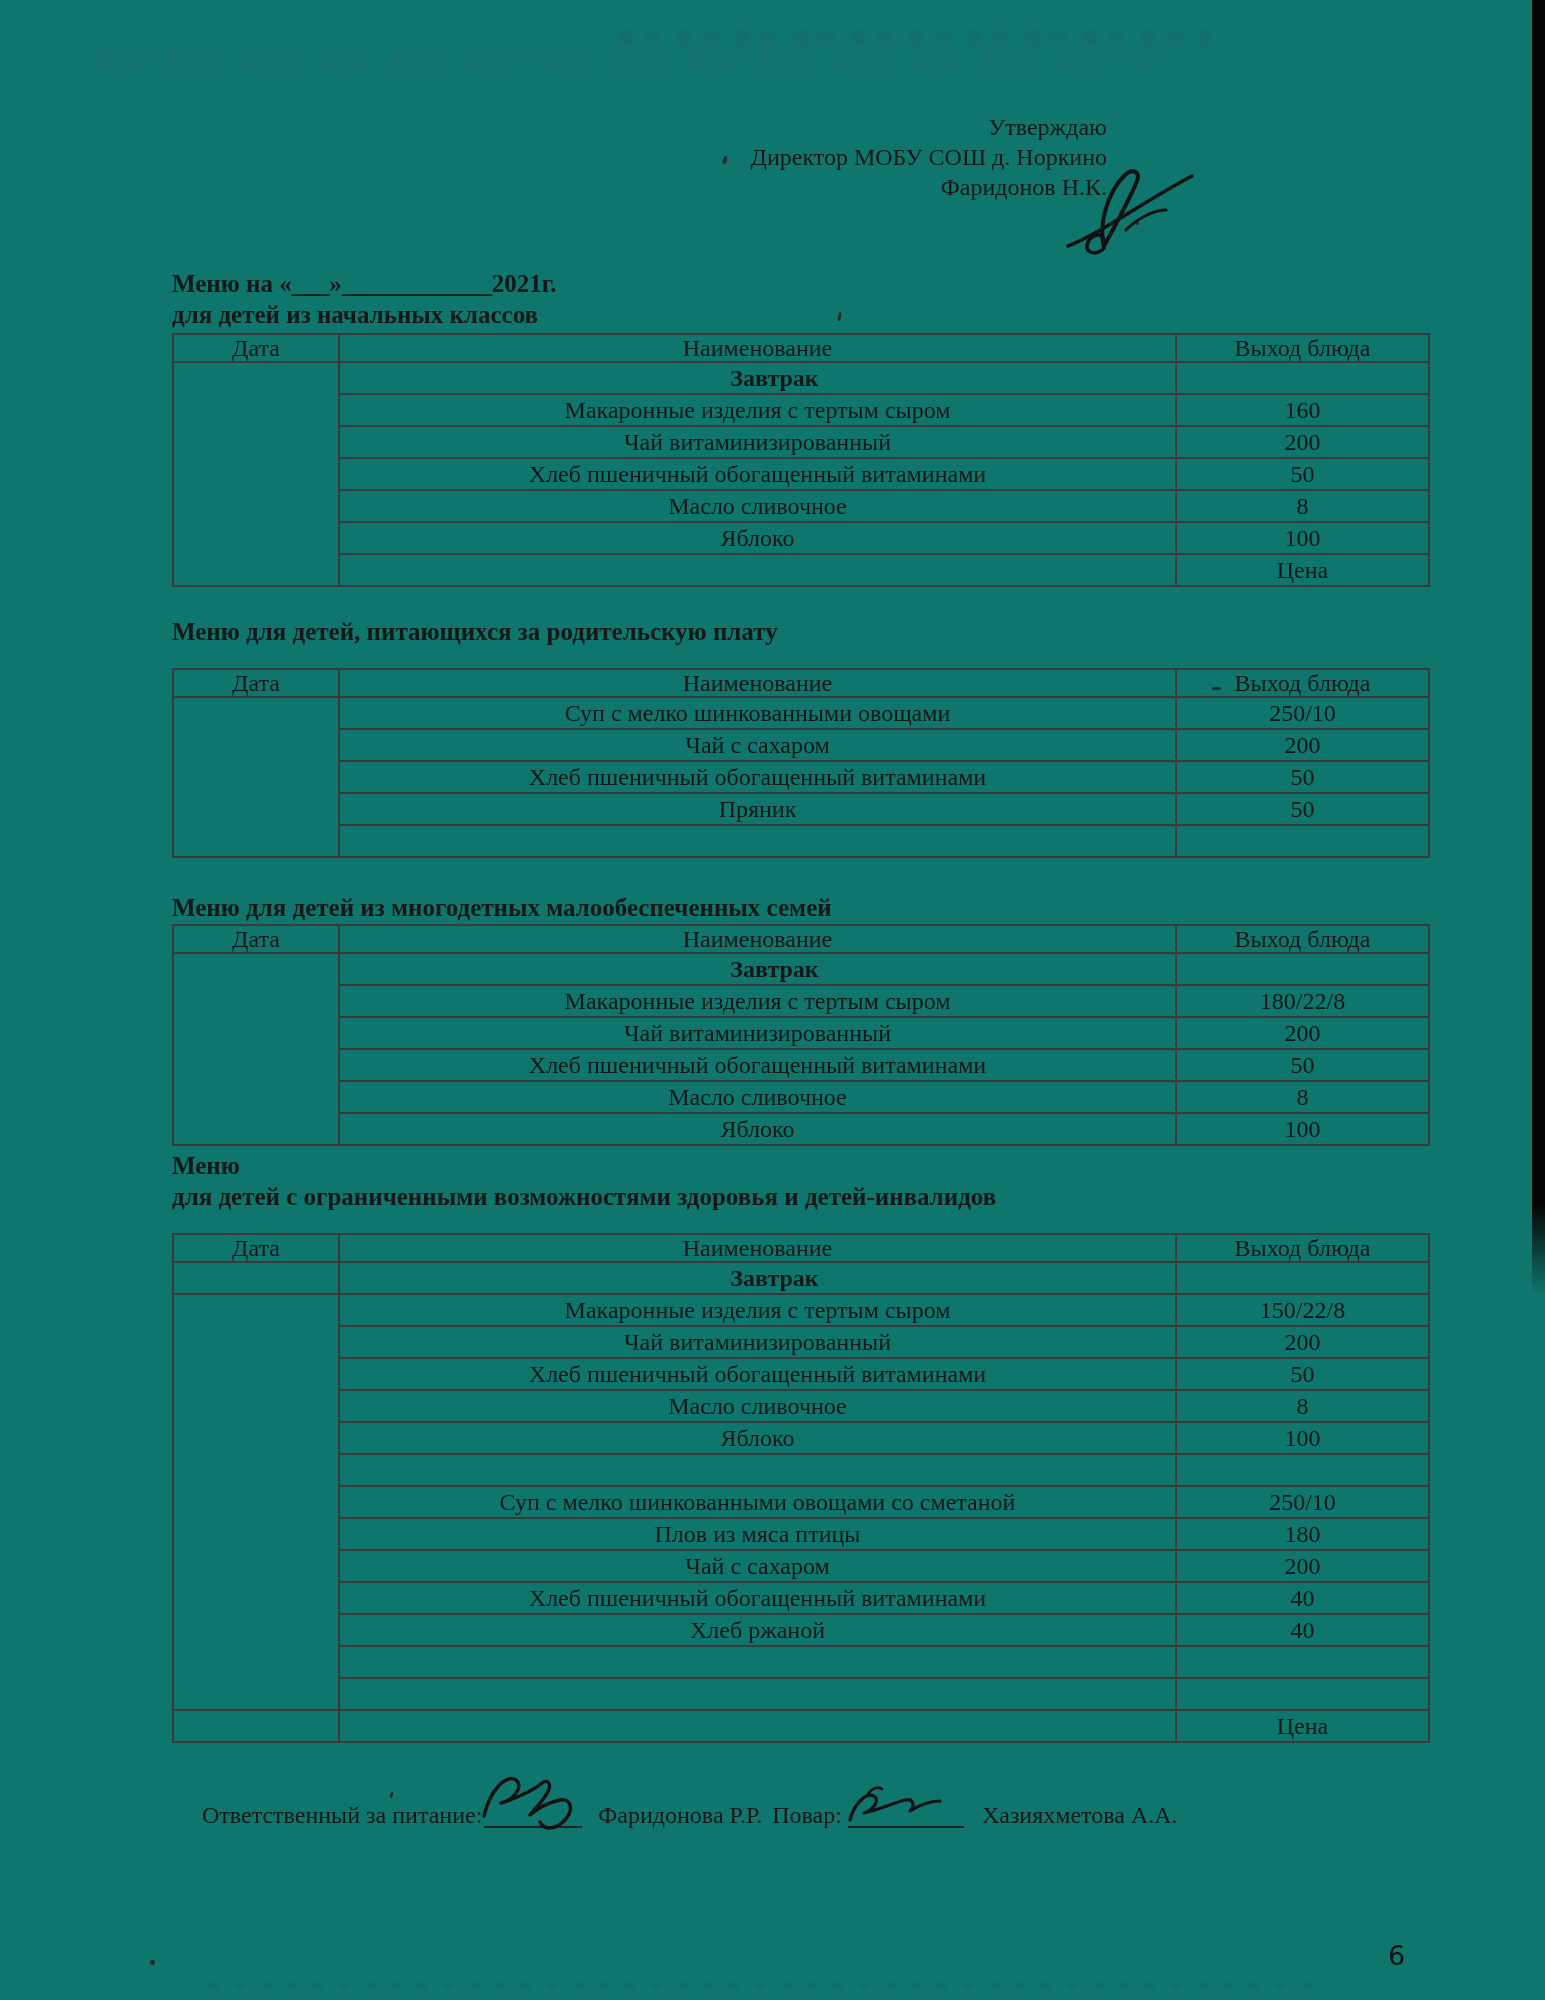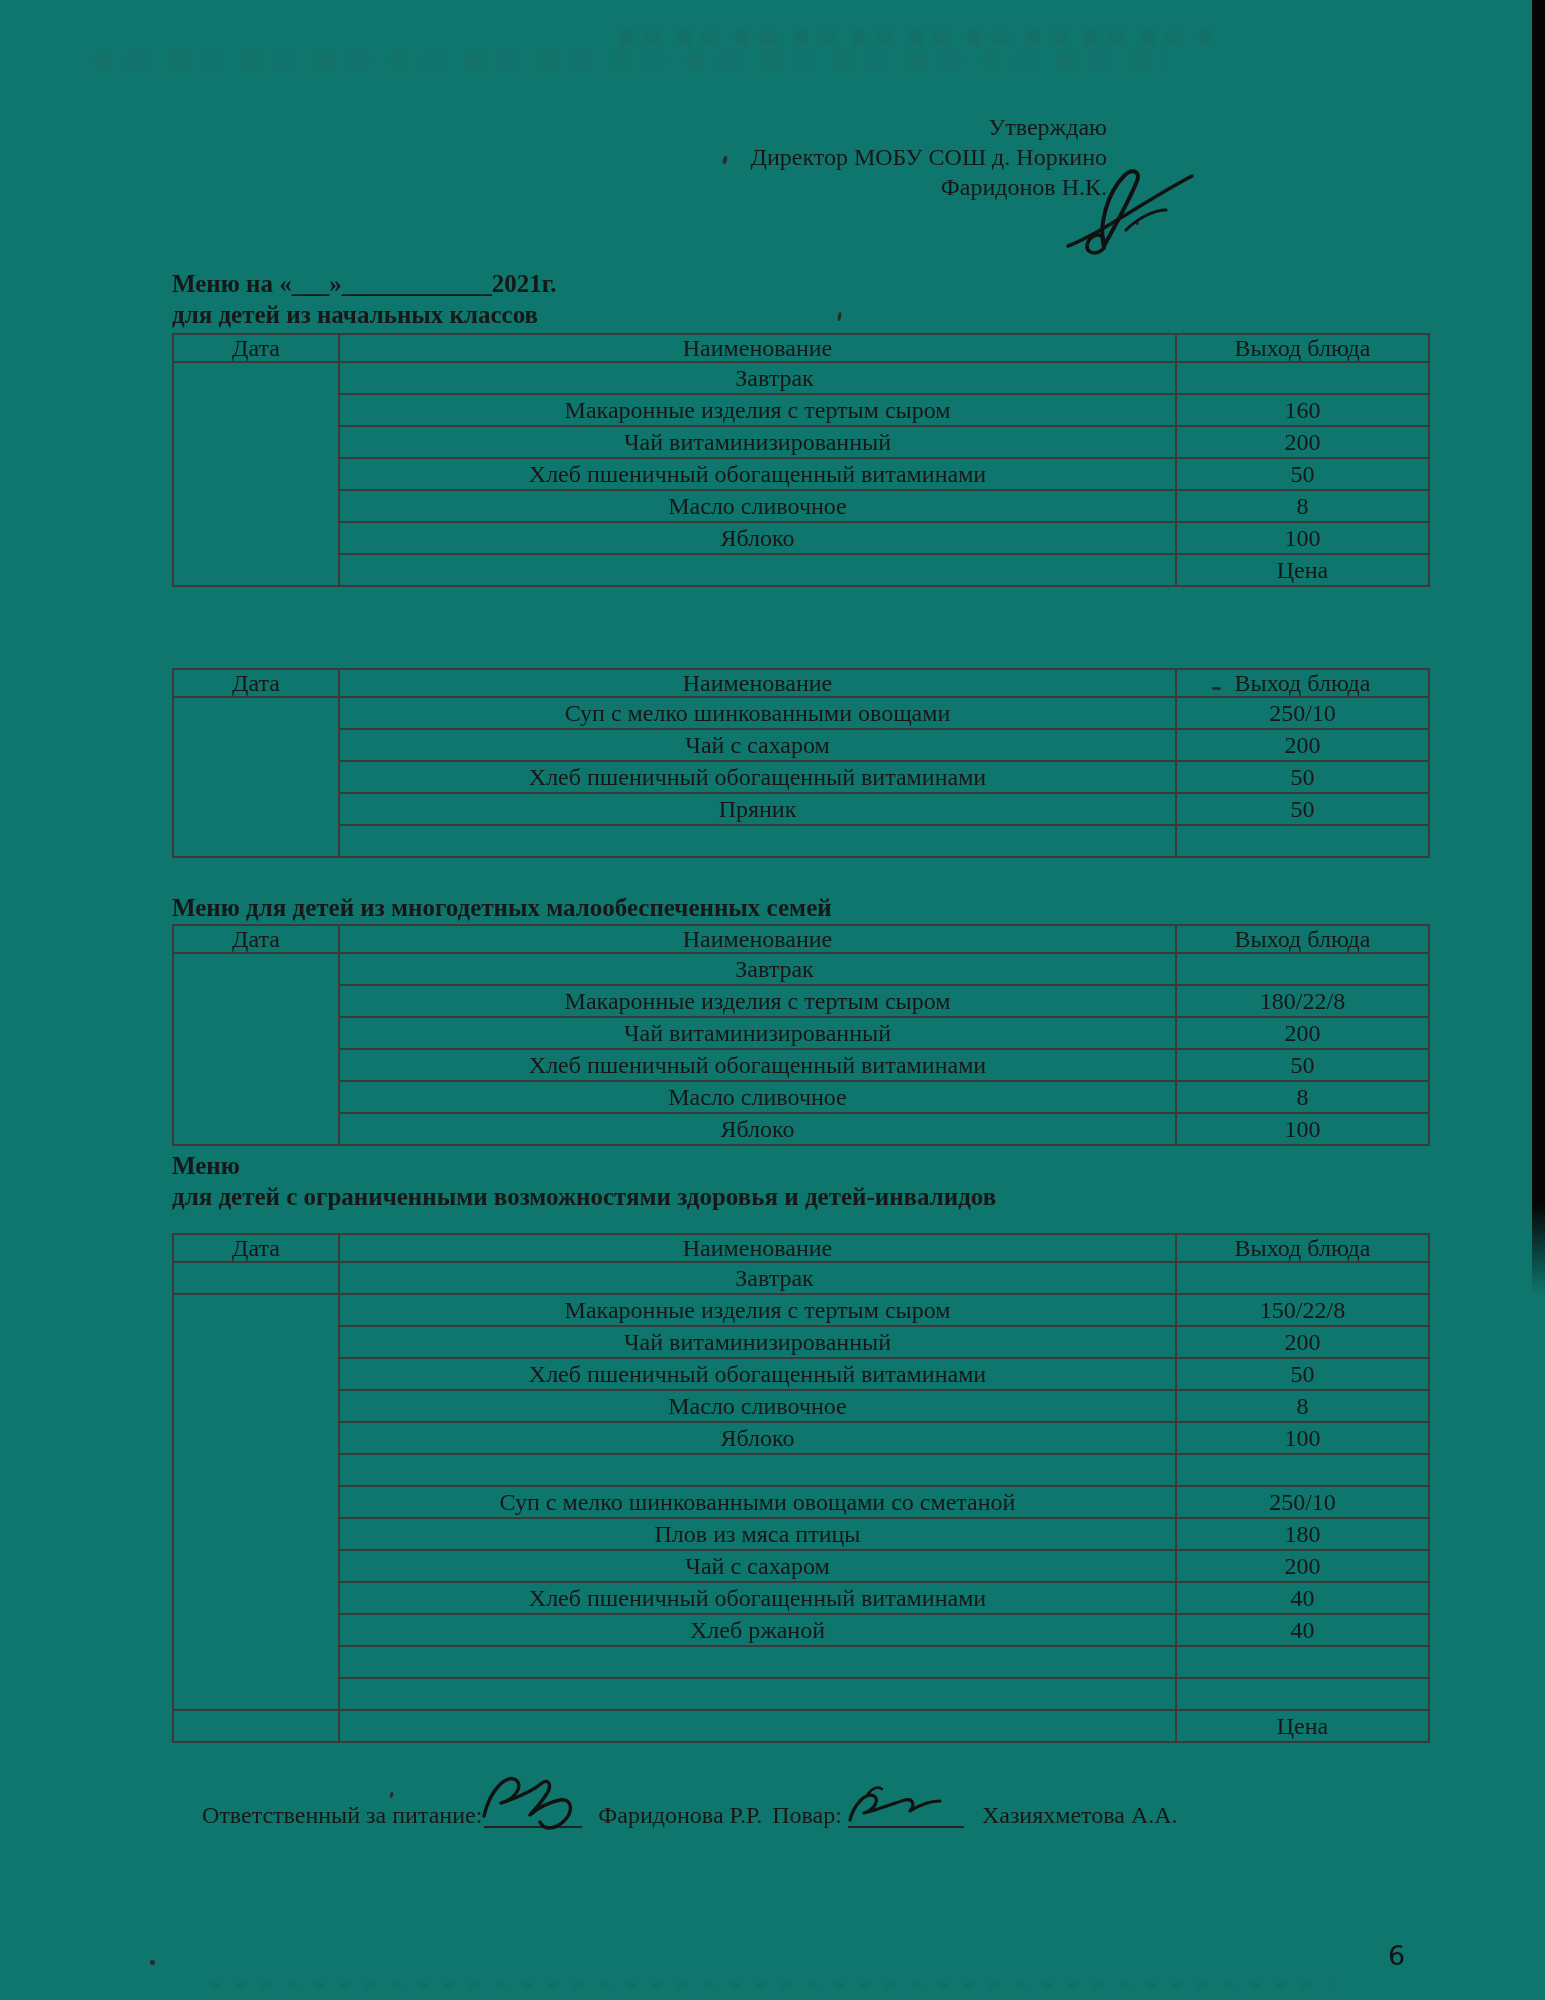--- a/index.html
+++ b/index.html
@@ -56,21 +56,21 @@
   table.menu col.c-date { width:166px; }
   table.menu col.c-name { width:837px; }
   table.menu col.c-out  { width:253px; }
   table.menu th, table.menu td {
     border:2px solid #3a3a3a; padding:0 4px;
     text-align:center; vertical-align:middle;
     font-weight:normal; height:32px; line-height:26px;
     overflow:hidden; white-space:nowrap;
   }
   table.menu th { height:22px; }
-  table.menu td.bold, table.menu .bold { font-weight:normal;padding-left:38px; }
+  table.menu td.bold, table.menu .bold { font-weight:bold;padding-left:38px; }
 
   
   .footer {
     position:absolute; left:202px; top:1802px;
     display:flex; align-items:flex-start; font-size:24px; white-space:nowrap;
   }
   .sig-slot {
     display:inline-block; position:relative;
     border-bottom:2px solid #222; height:26px; align-self:flex-end;
   }
@@ -156,20 +156,23 @@
           <td>Яблоко</td>
           <td>100</td>
         </tr>
         <tr>
           <td></td>
           <td>Цена</td>
         </tr>
       </tbody>
     </table>
 
+  <div class="section-title" style="top:616px;">
+    <span>Меню для детей, питающихся за родительскую плату</span>
+  </div>
   <table class="menu" style="top:668px;">
     <colgroup>
         <col class="c-date">
         <col class="c-name">
         <col class="c-out">
       </colgroup>
   <thead>
         <tr>
           <th>Дата</th>
           <th>Наименование</th>

